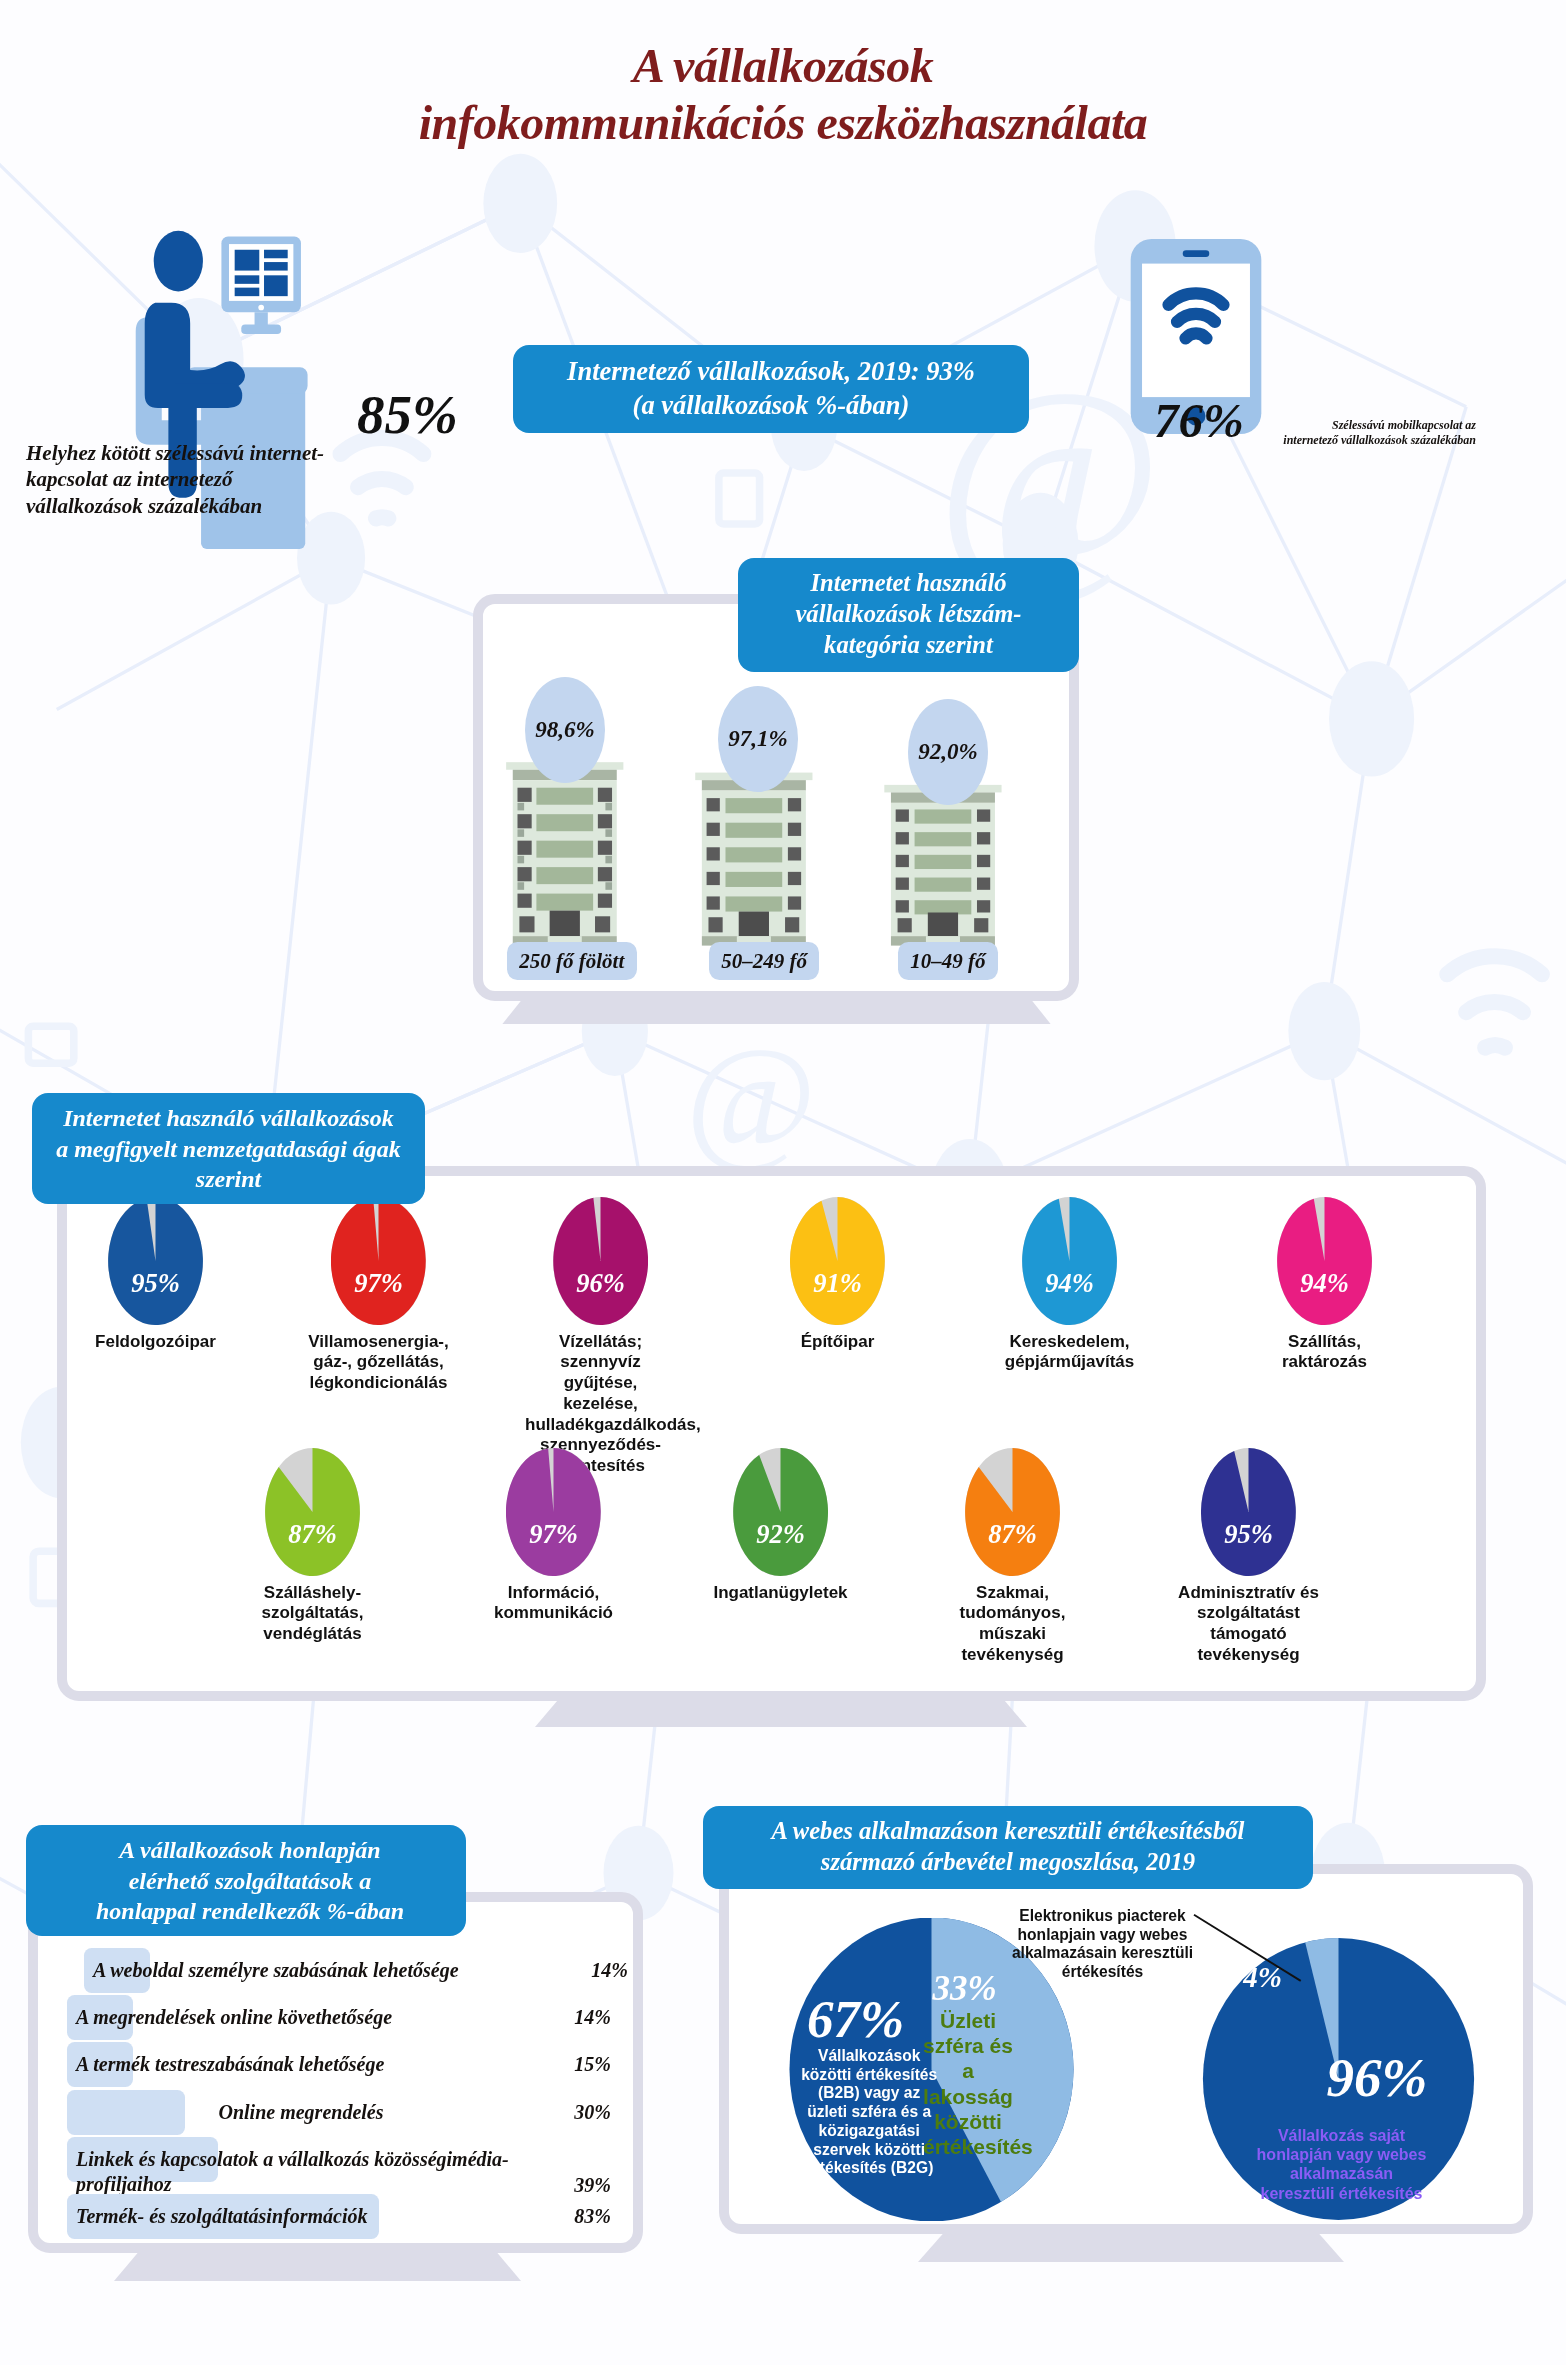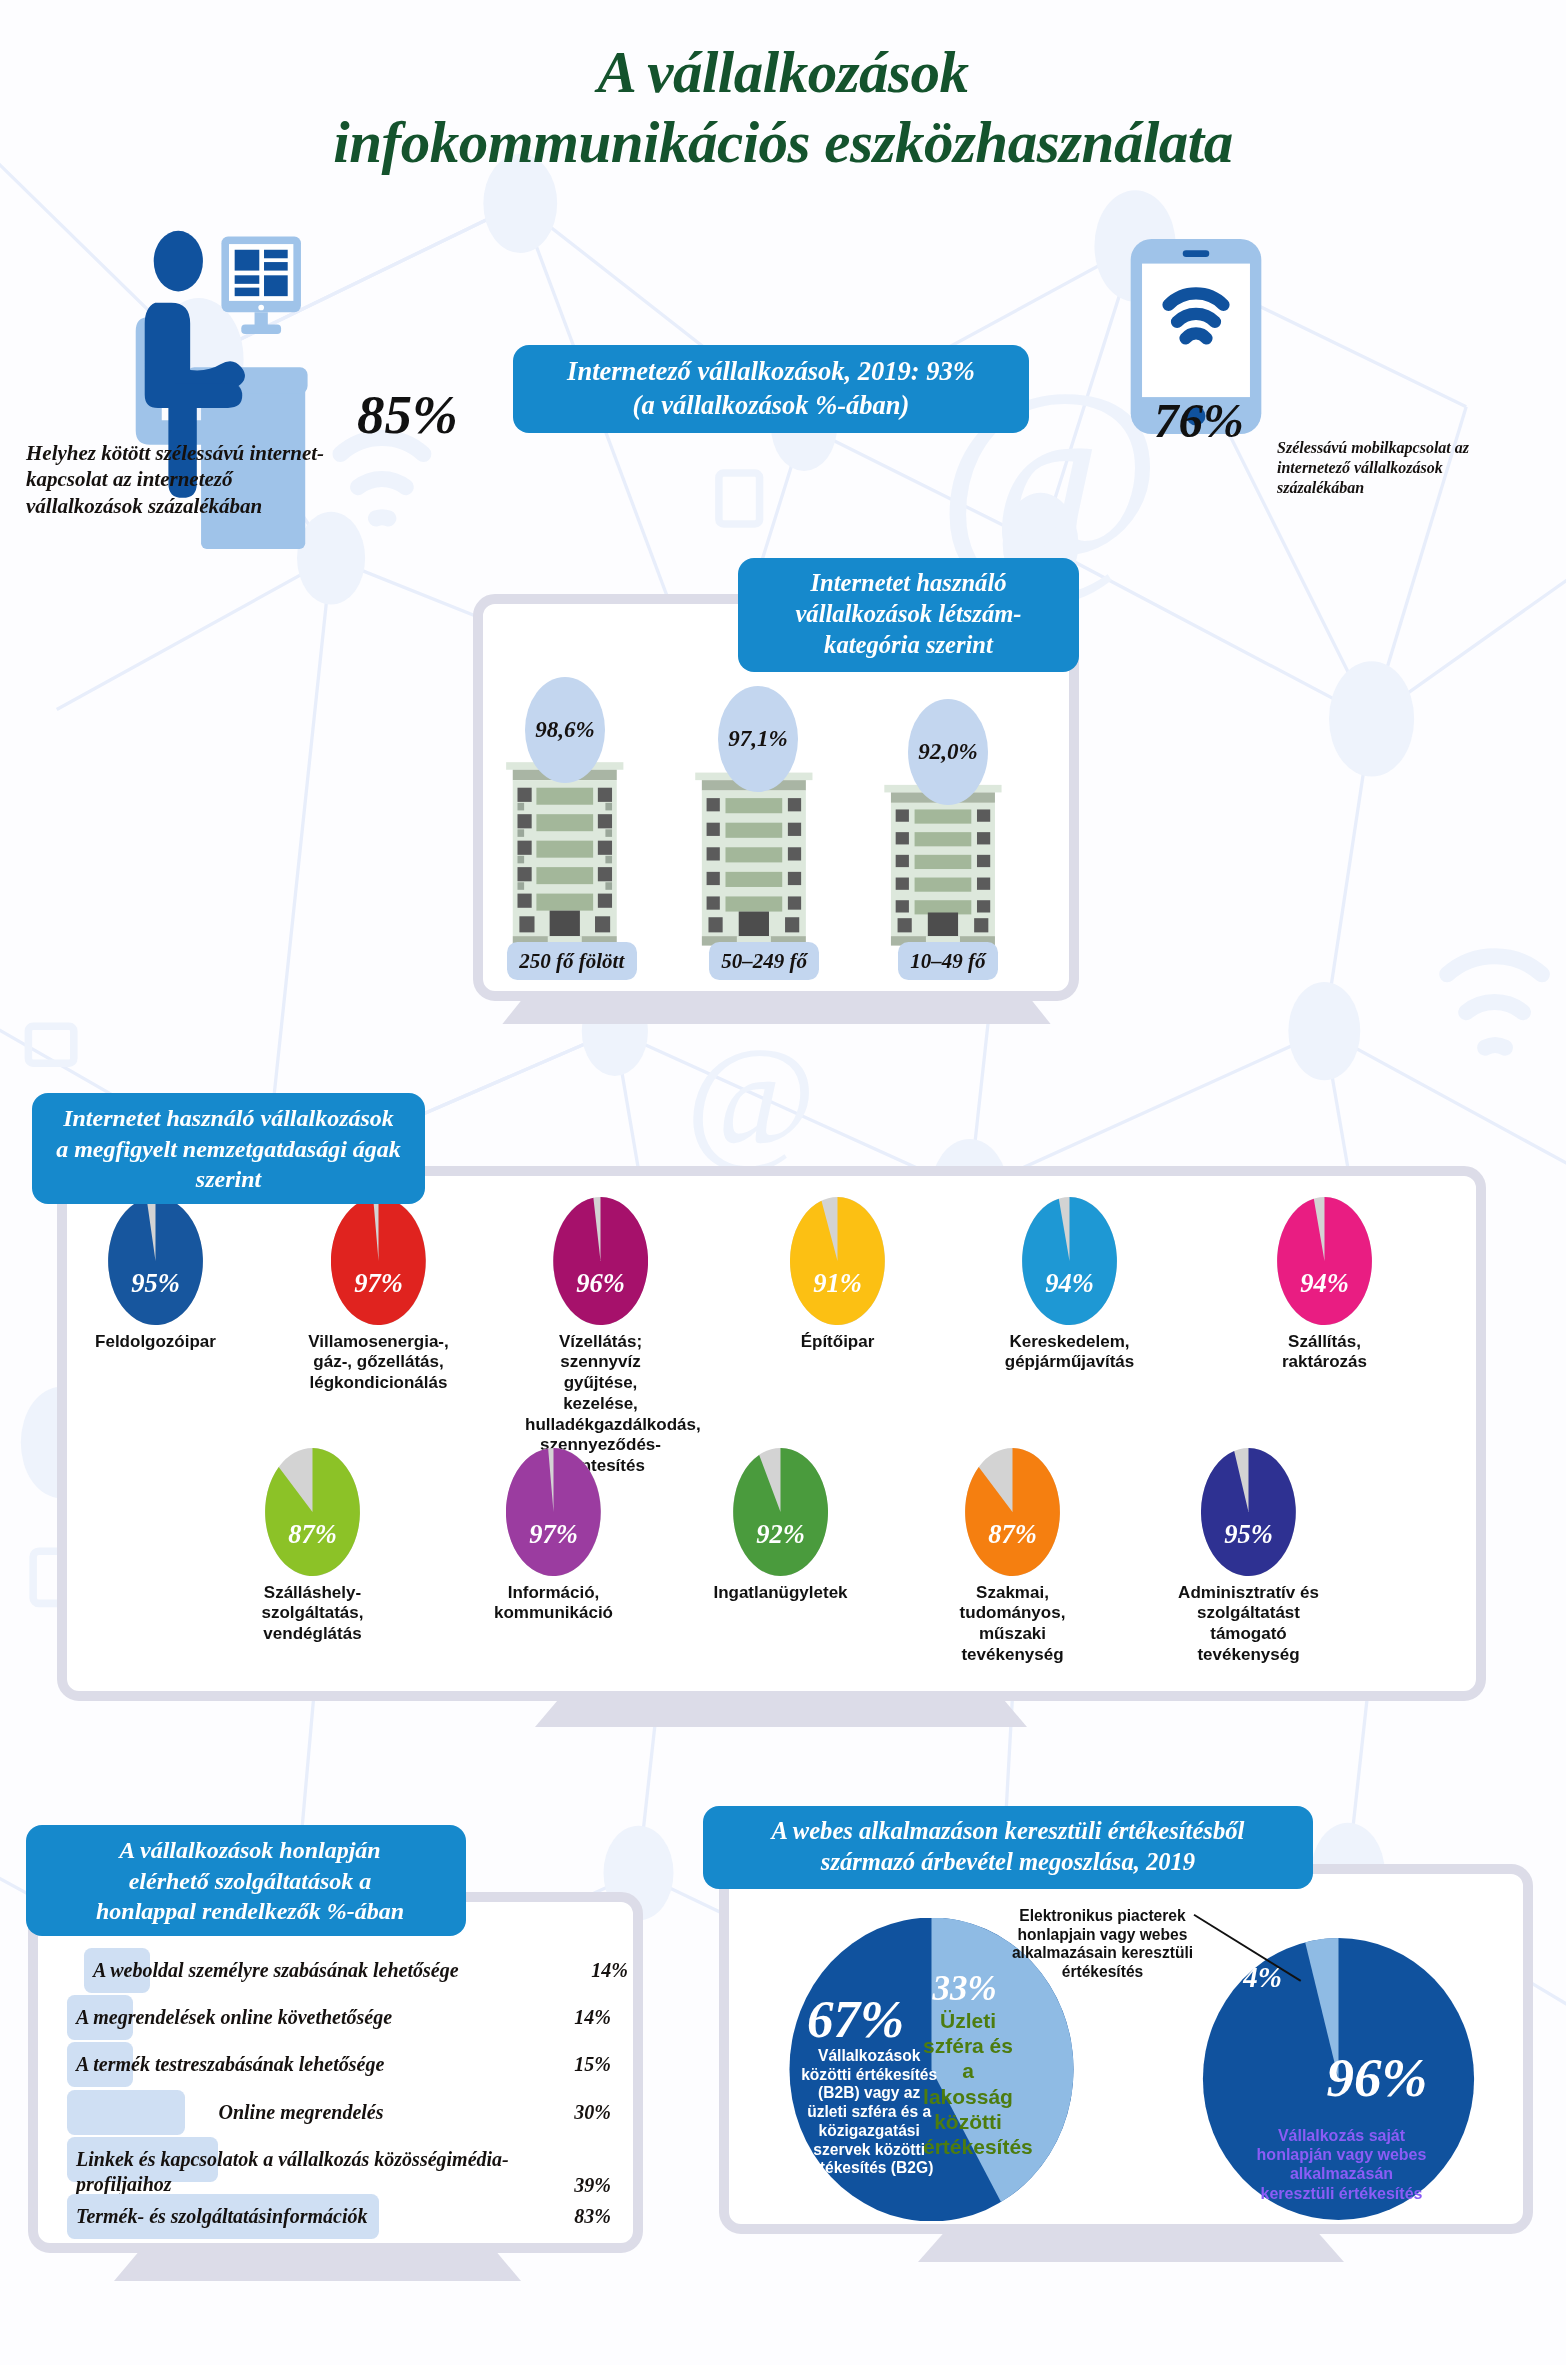--- a/index.html
+++ b/index.html
@@ -10,21 +10,21 @@
     background:#fdfdff;
   }
   .bg { position:absolute; inset:0; z-index:0; }
 
   
   .title {
     position:absolute; top:38px; left:0; width:100%;
     text-align:center; z-index:5;
     font-family:"Liberation Serif", serif;
     font-style:italic; font-weight:bold;
-    color:#14532d; font-size:59px; line-height:1.18;
+    color:#7f1d1d; font-size:48px; line-height:1.18;
     letter-spacing:-0.5px;
   }
   .title .l2 { display:block; }
 
   
   .banner {
     position:absolute; z-index:30;
     background:#1689cc; color:#fff;
     border-radius:16px;
     font-family:"Liberation Serif", serif;
@@ -227,21 +227,21 @@
   <rect x="36" y="56" width="228" height="282" fill="#ffffff"></rect>
   <rect x="122" y="28" width="56" height="14" rx="7" fill="#10529e"></rect>
   <circle cx="150" cy="378" r="20" fill="#10529e"></circle>
   <g fill="none" stroke="#10529e" stroke-width="26" stroke-linecap="round">
     <path d="M92 143 a82 82 0 0 1 116 0"></path>
     <path d="M110 179 a56 56 0 0 1 80 0"></path>
     <path d="M128 214 a28 28 0 0 1 44 0"></path>
   </g>
 </svg>
 <div class="bignum" style="left:1154px;top:392px;font-size:49px;">76%</div>
-<div class="note" style="left:1277px;top:438px;width:199px;font-size:16px;">Szélessávú mobilkapcsolat az internetező vállalkozások százalékában</div>
+<div class="note" style="left:1277px;top:418px;width:199px;font-size:12px;text-align:right;">Szélessávú mobilkapcsolat az internetező vállalkozások százalékában</div>
 
 <div class="stand" style="left:502px;top:997px;width:549px;height:27.4px;
             clip-path:polygon(4% 0,96% 0,100% 100%,0 100%);"></div>
 <div class="screen" style="left:473px;top:594px;width:606px;height:407px;"></div>
 
 <div class="banner" style="left:738px;top:558px;width:341px;font-size:24.6px;">
   <div>Internetet használó</div>
   <div>vállalkozások létszám-</div>
   <div>kategória szerint</div>
 </div>

